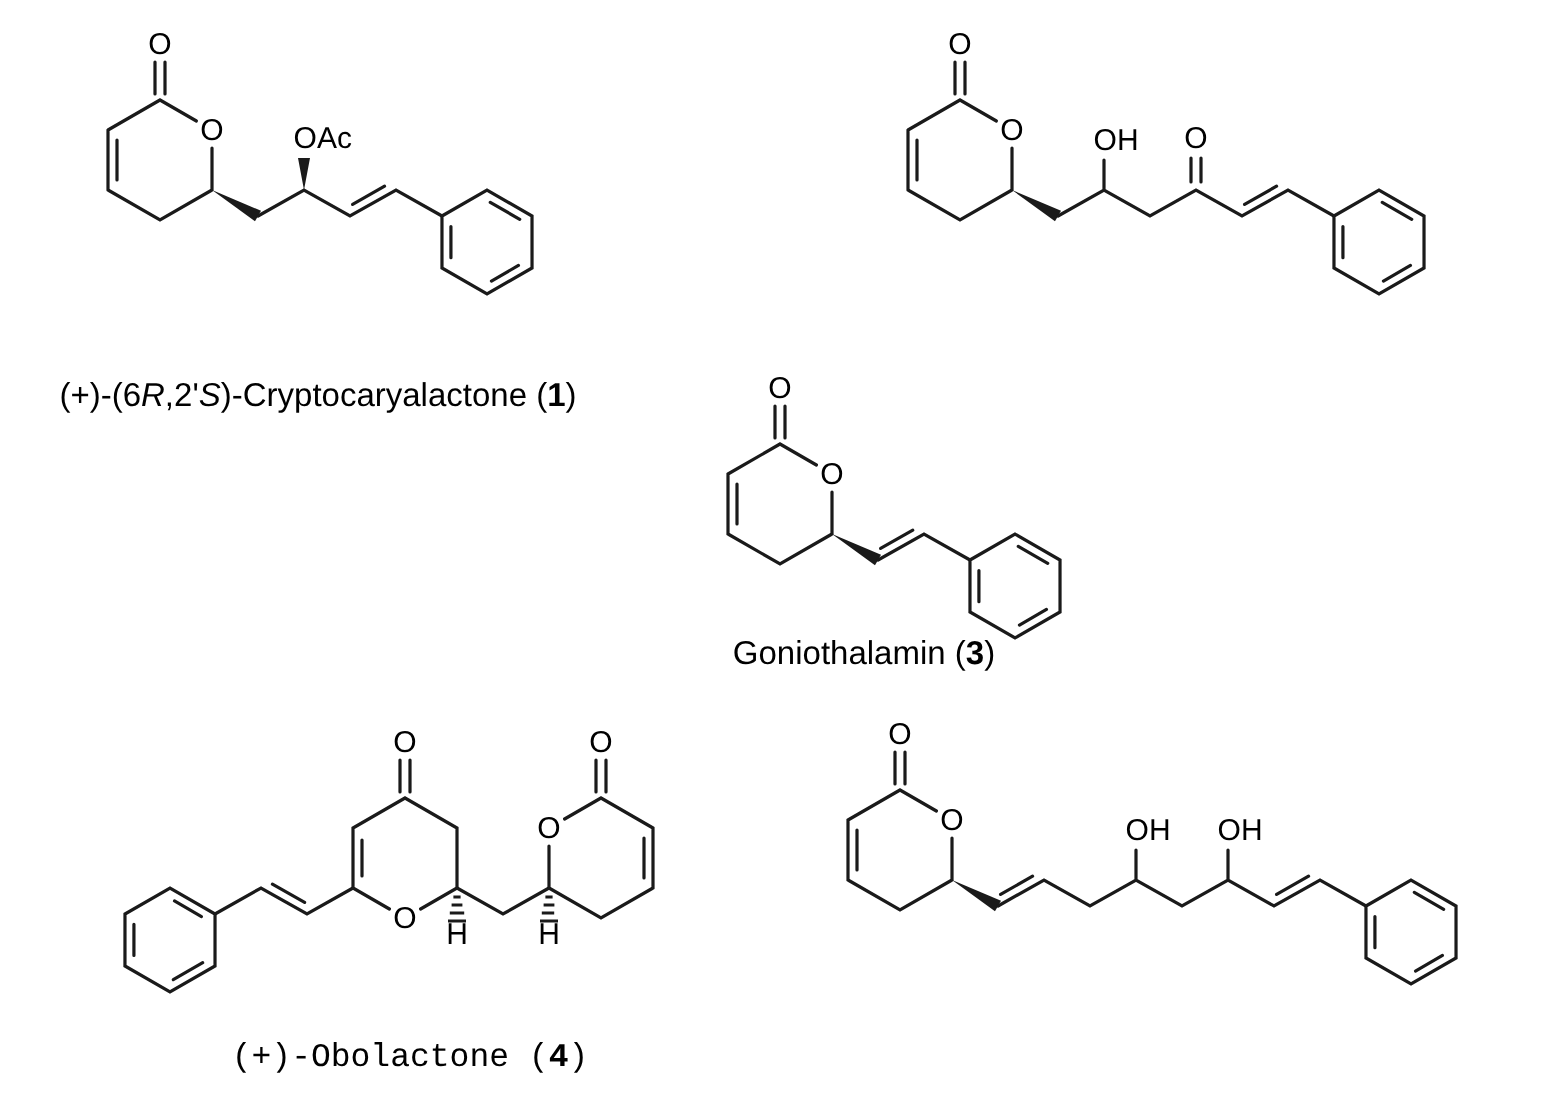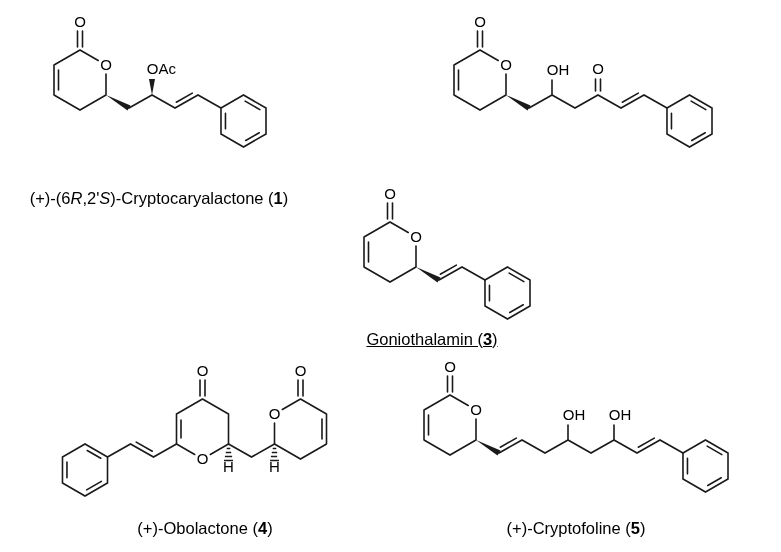--- a/index.html
+++ b/index.html
@@ -106,25 +106,22 @@
       <text class="atom" x="608.8" y="420">OH</text>
       <use href="#phenyl" transform="translate(705.5,466) rotate(-60)"></use>
     </g>
   </svg>
 
   <div class="caption" style="left:159px;top:158px;margin-top:31px;">
     <span>(+)-(6</span><i>R</i><span>,2'</span><i>S</i><span>)-Cryptocaryalactone (</span><b>1</b><span>)</span>
   </div>
 
 
-  <div class="caption" style="left:432px;top:330px;text-decoration:underline;">
+  <div class="caption" style="left:432px;top:318px;">
     <span>Goniothalamin (</span><b>3</b><span>)</span>
   </div>
 
-  <div class="caption" style="left:205px;top:519px;">
+  <div class="caption" style="left:205px;top:519px;font-family:Liberation Mono, monospace;">
     <span>(+)-Obolactone (</span><b>4</b><span>)</span>
   </div>
 
-  <div class="caption" style="left:576px;top:519px;">
-    <span>(+)-Cryptofoline (</span><b>5</b><span>)</span>
-  </div>
 
 </div>
 
 </body></html>

